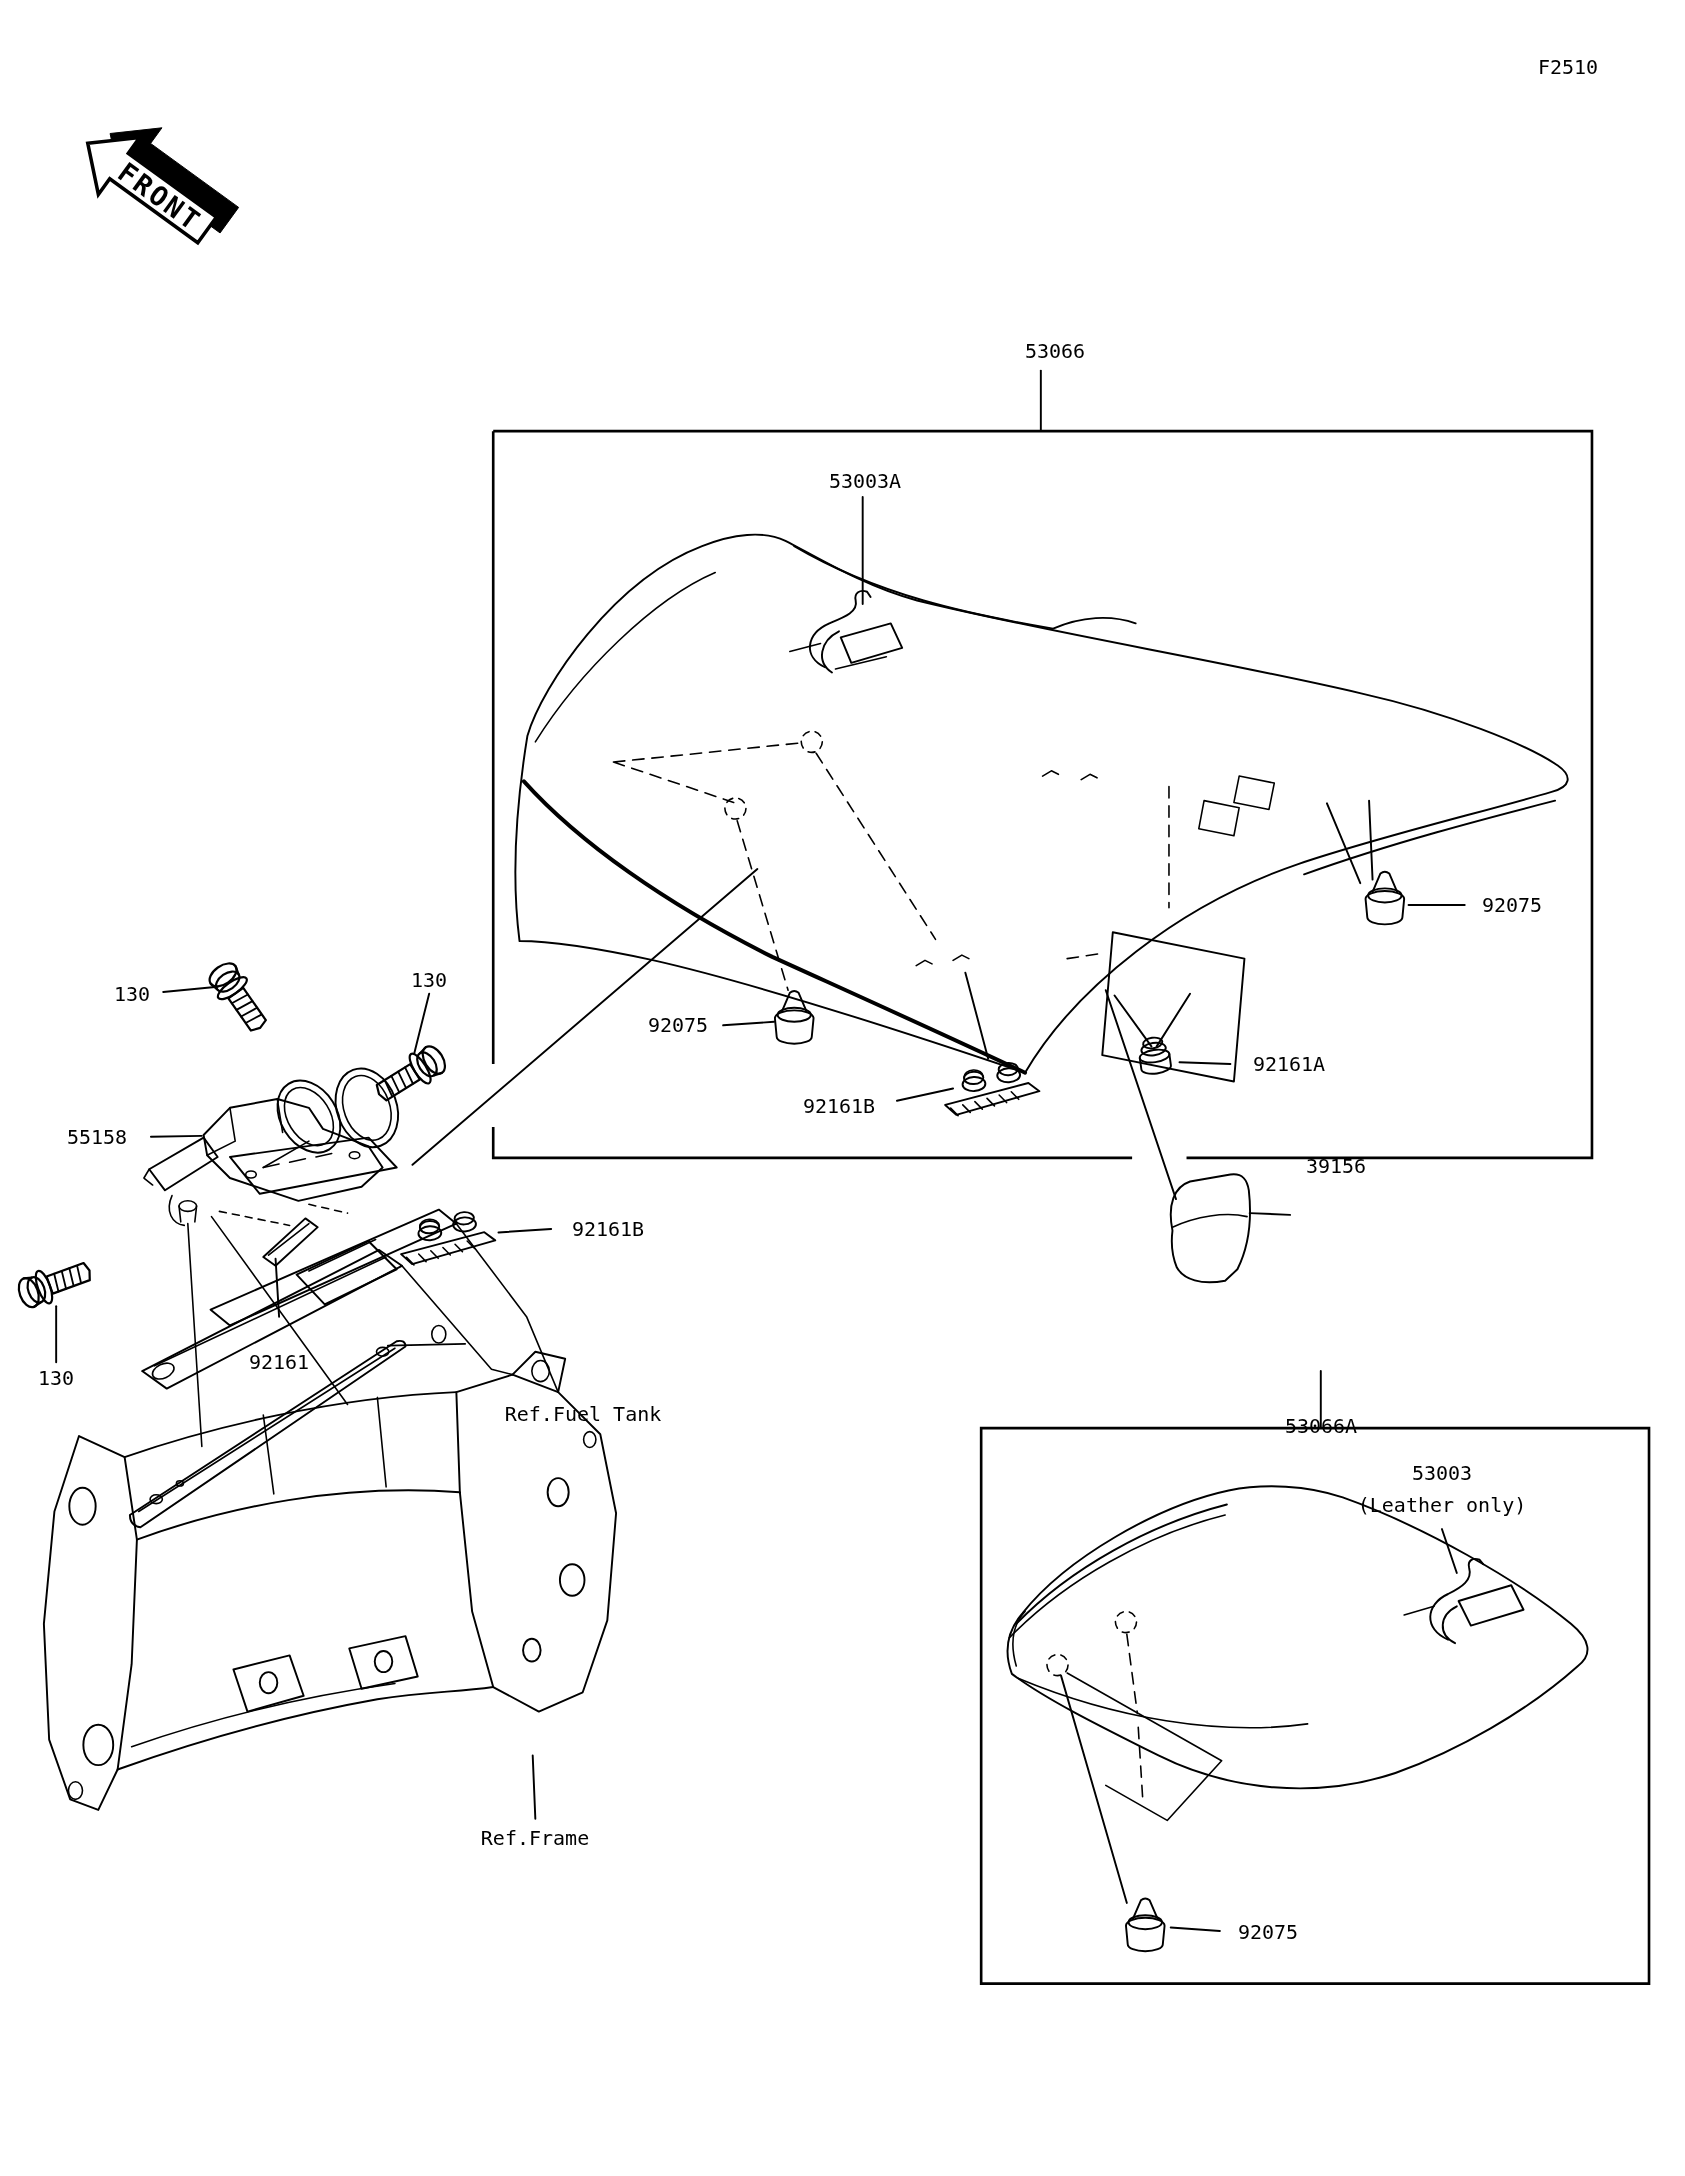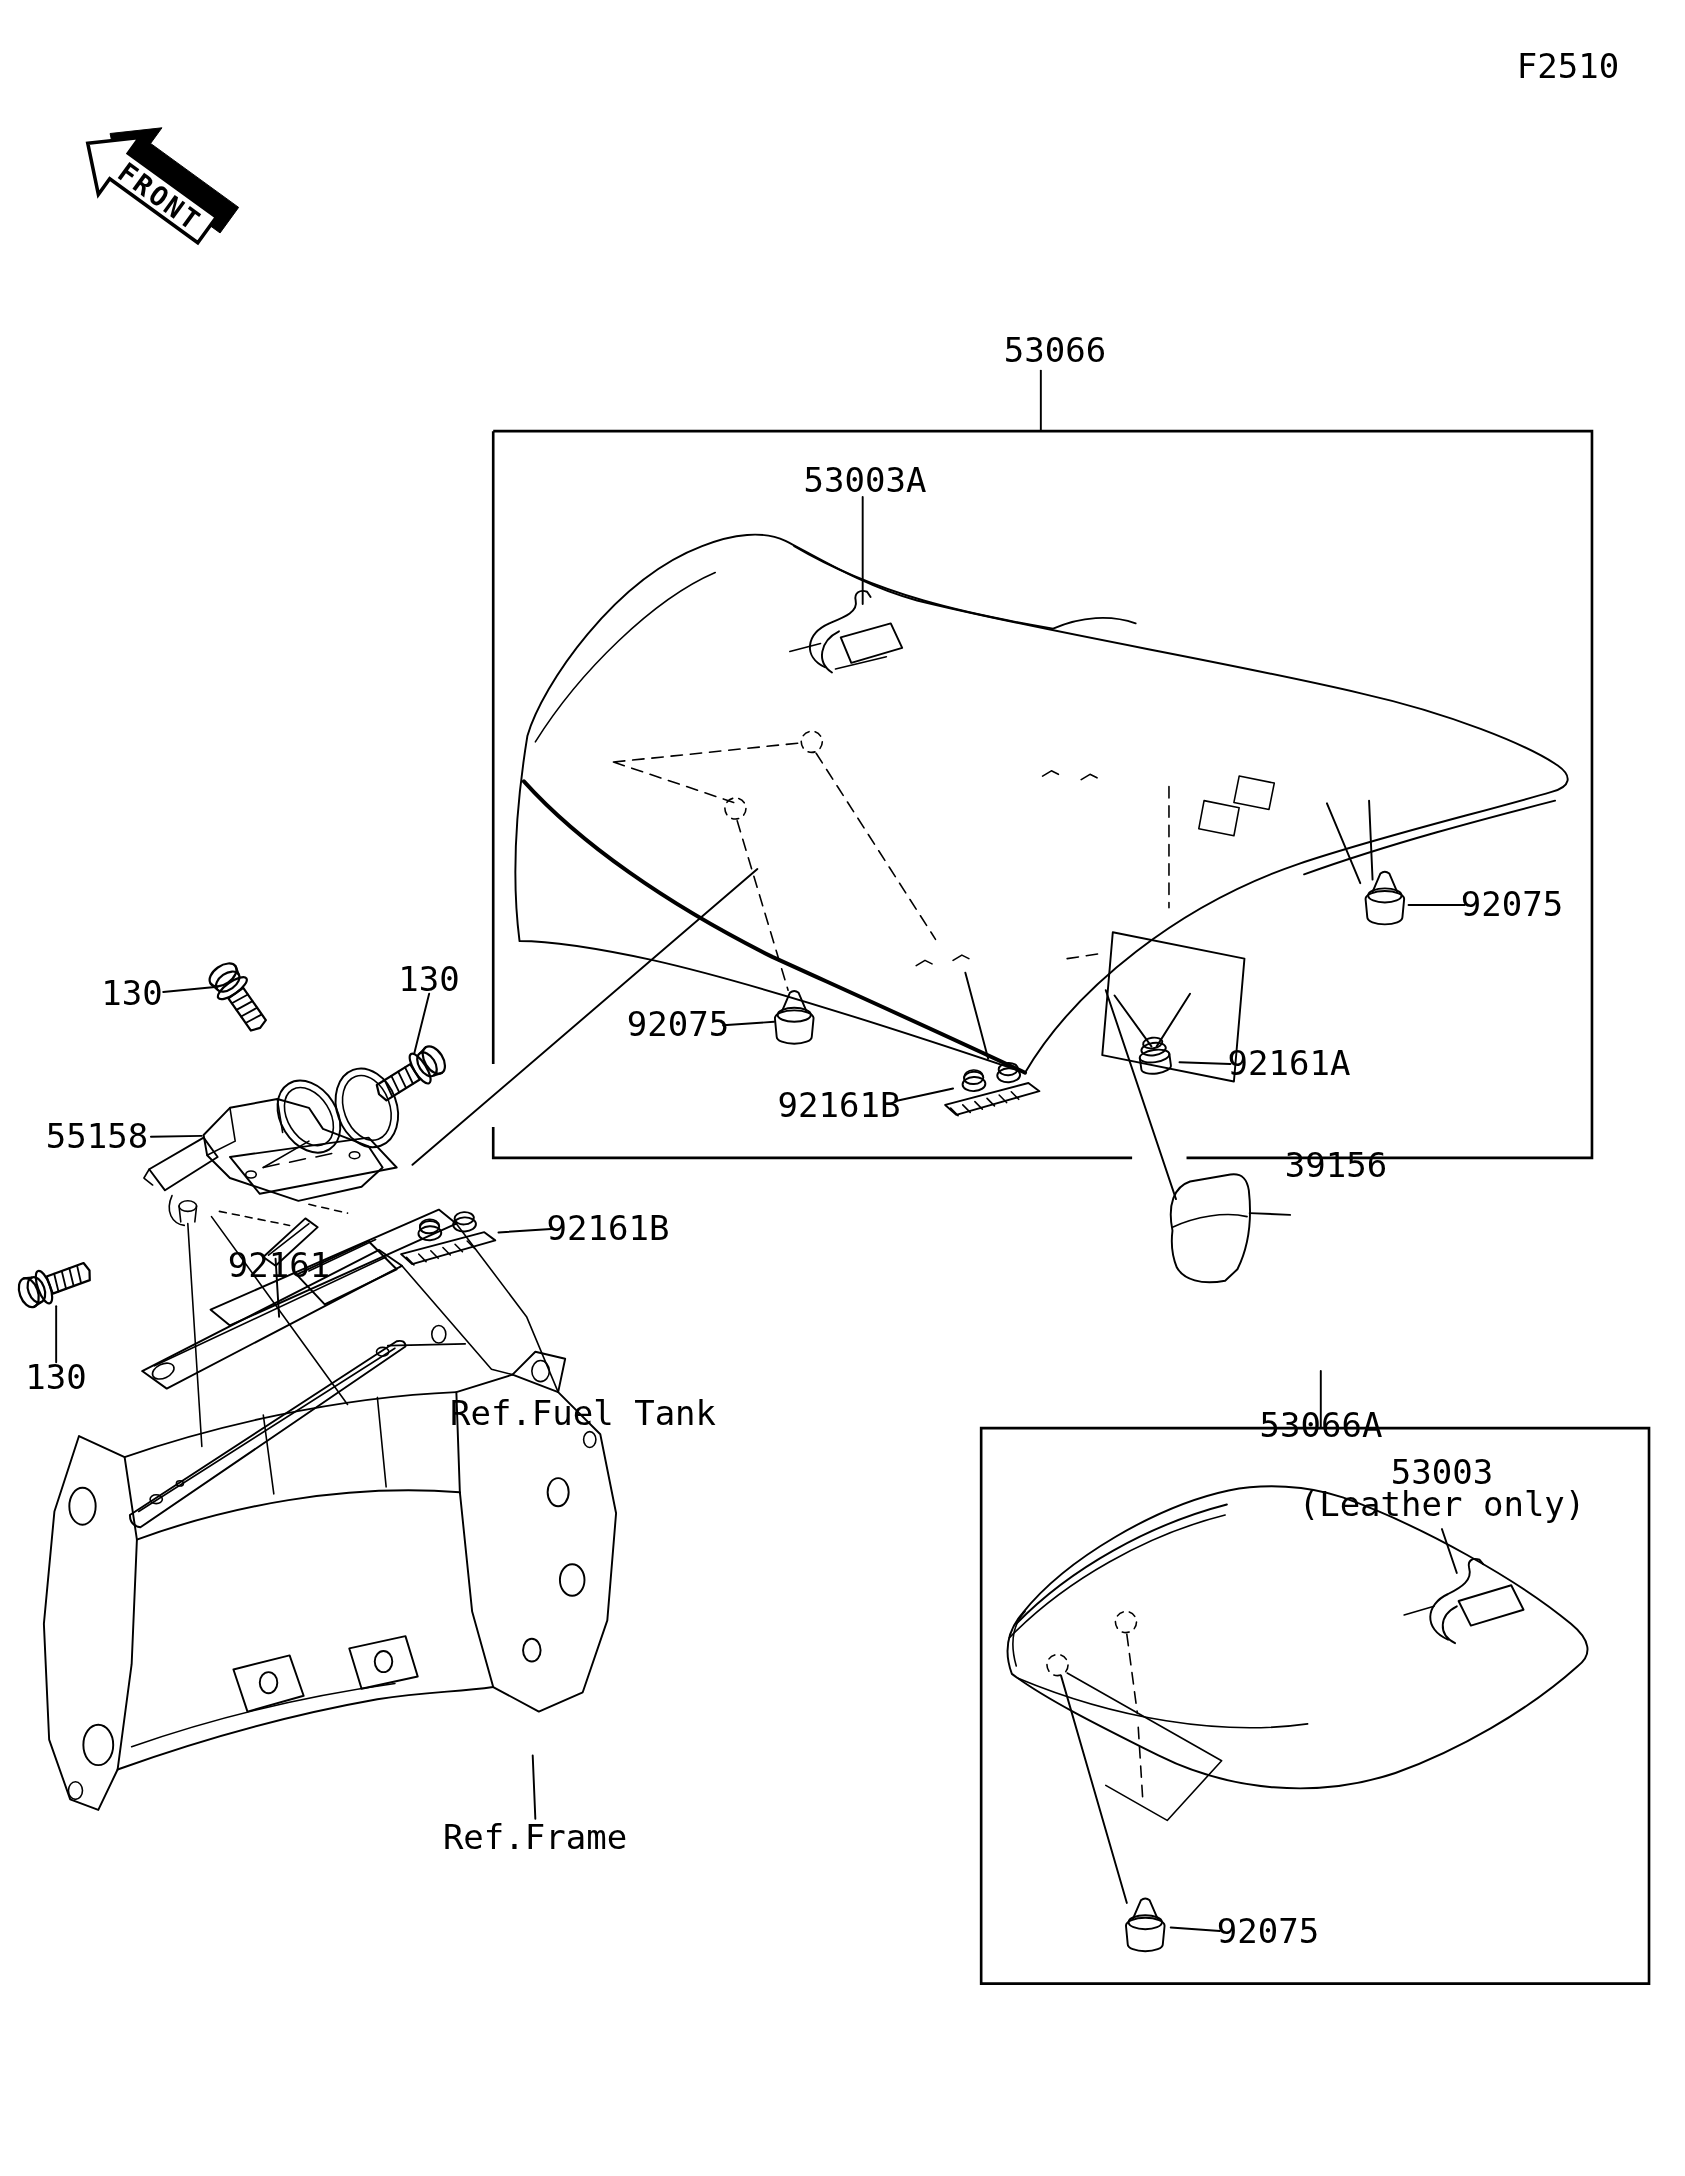--- a/index.html
+++ b/index.html
@@ -1,19 +1,19 @@
 <!DOCTYPE html>
 <html style="font-size:14px"><head>
 <meta charset="utf-8">
 <style>
   html,body{margin:0;padding:0;background:#fff;}
   .canvas{position:relative;width:1685px;height:2177px;background:#ffffff;
           font-family:"DejaVu Sans Mono","Liberation Mono",monospace;overflow:hidden;}
   .art{position:absolute;left:0;top:0;}
-  .plabel{position:absolute;transform:translate(-50%,-50%);font-size:34px;
+  .plabel{position:absolute;transform:translate(-50%,-50%);font-size:20px;
           letter-spacing:0px;color:#000;white-space:nowrap;line-height:1.05;}
   svg *{vector-effect:none;}
   .ln{fill:none;stroke:#000;stroke-width:2.2;stroke-linecap:round;stroke-linejoin:round;}
   .thin{stroke-width:1.8;}
   .hv{stroke-width:4.5;}
   .bx{stroke-width:3;fill:none;stroke:#000;}
   .dsh{stroke-dasharray:13 9;}
   .dsh2{stroke-dasharray:8 7;}
   .blk{fill:#000;stroke:#000;}
   .wht{fill:#fff;stroke:#000;stroke-width:4;}
@@ -248,21 +248,21 @@
 <div class="plabel" style="left:1512px;top:905px">92075</div>
 <div class="plabel" style="left:678px;top:1025px">92075</div>
 <div class="plabel" style="left:839px;top:1106px">92161B</div>
 <div class="plabel" style="left:1289px;top:1064px">92161A</div>
 <div class="plabel" style="left:1336px;top:1166px">39156</div>
 <div class="plabel" style="left:132px;top:994px">130</div>
 <div class="plabel" style="left:429px;top:980px">130</div>
 <div class="plabel" style="left:56px;top:1378px">130</div>
 <div class="plabel" style="left:97px;top:1137px">55158</div>
 <div class="plabel" style="left:608px;top:1229px">92161B</div>
-<div class="plabel" style="left:279px;top:1266px">92161</div>
+<div class="plabel" style="left:279px;top:1362px">92161</div>
 <div class="plabel" style="left:583px;top:1414px">Ref.Fuel Tank</div>
 <div class="plabel" style="left:535px;top:1838px">Ref.Frame</div>
 <div class="plabel" style="left:1321px;top:1426px">53066A</div>
 <div class="plabel" style="left:1442px;top:1473px">53003</div>
 <div class="plabel" style="left:1442px;top:1505px">(Leather only)</div>
 <div class="plabel" style="left:1268px;top:1932px">92075</div>
 
 </div>
 
 

